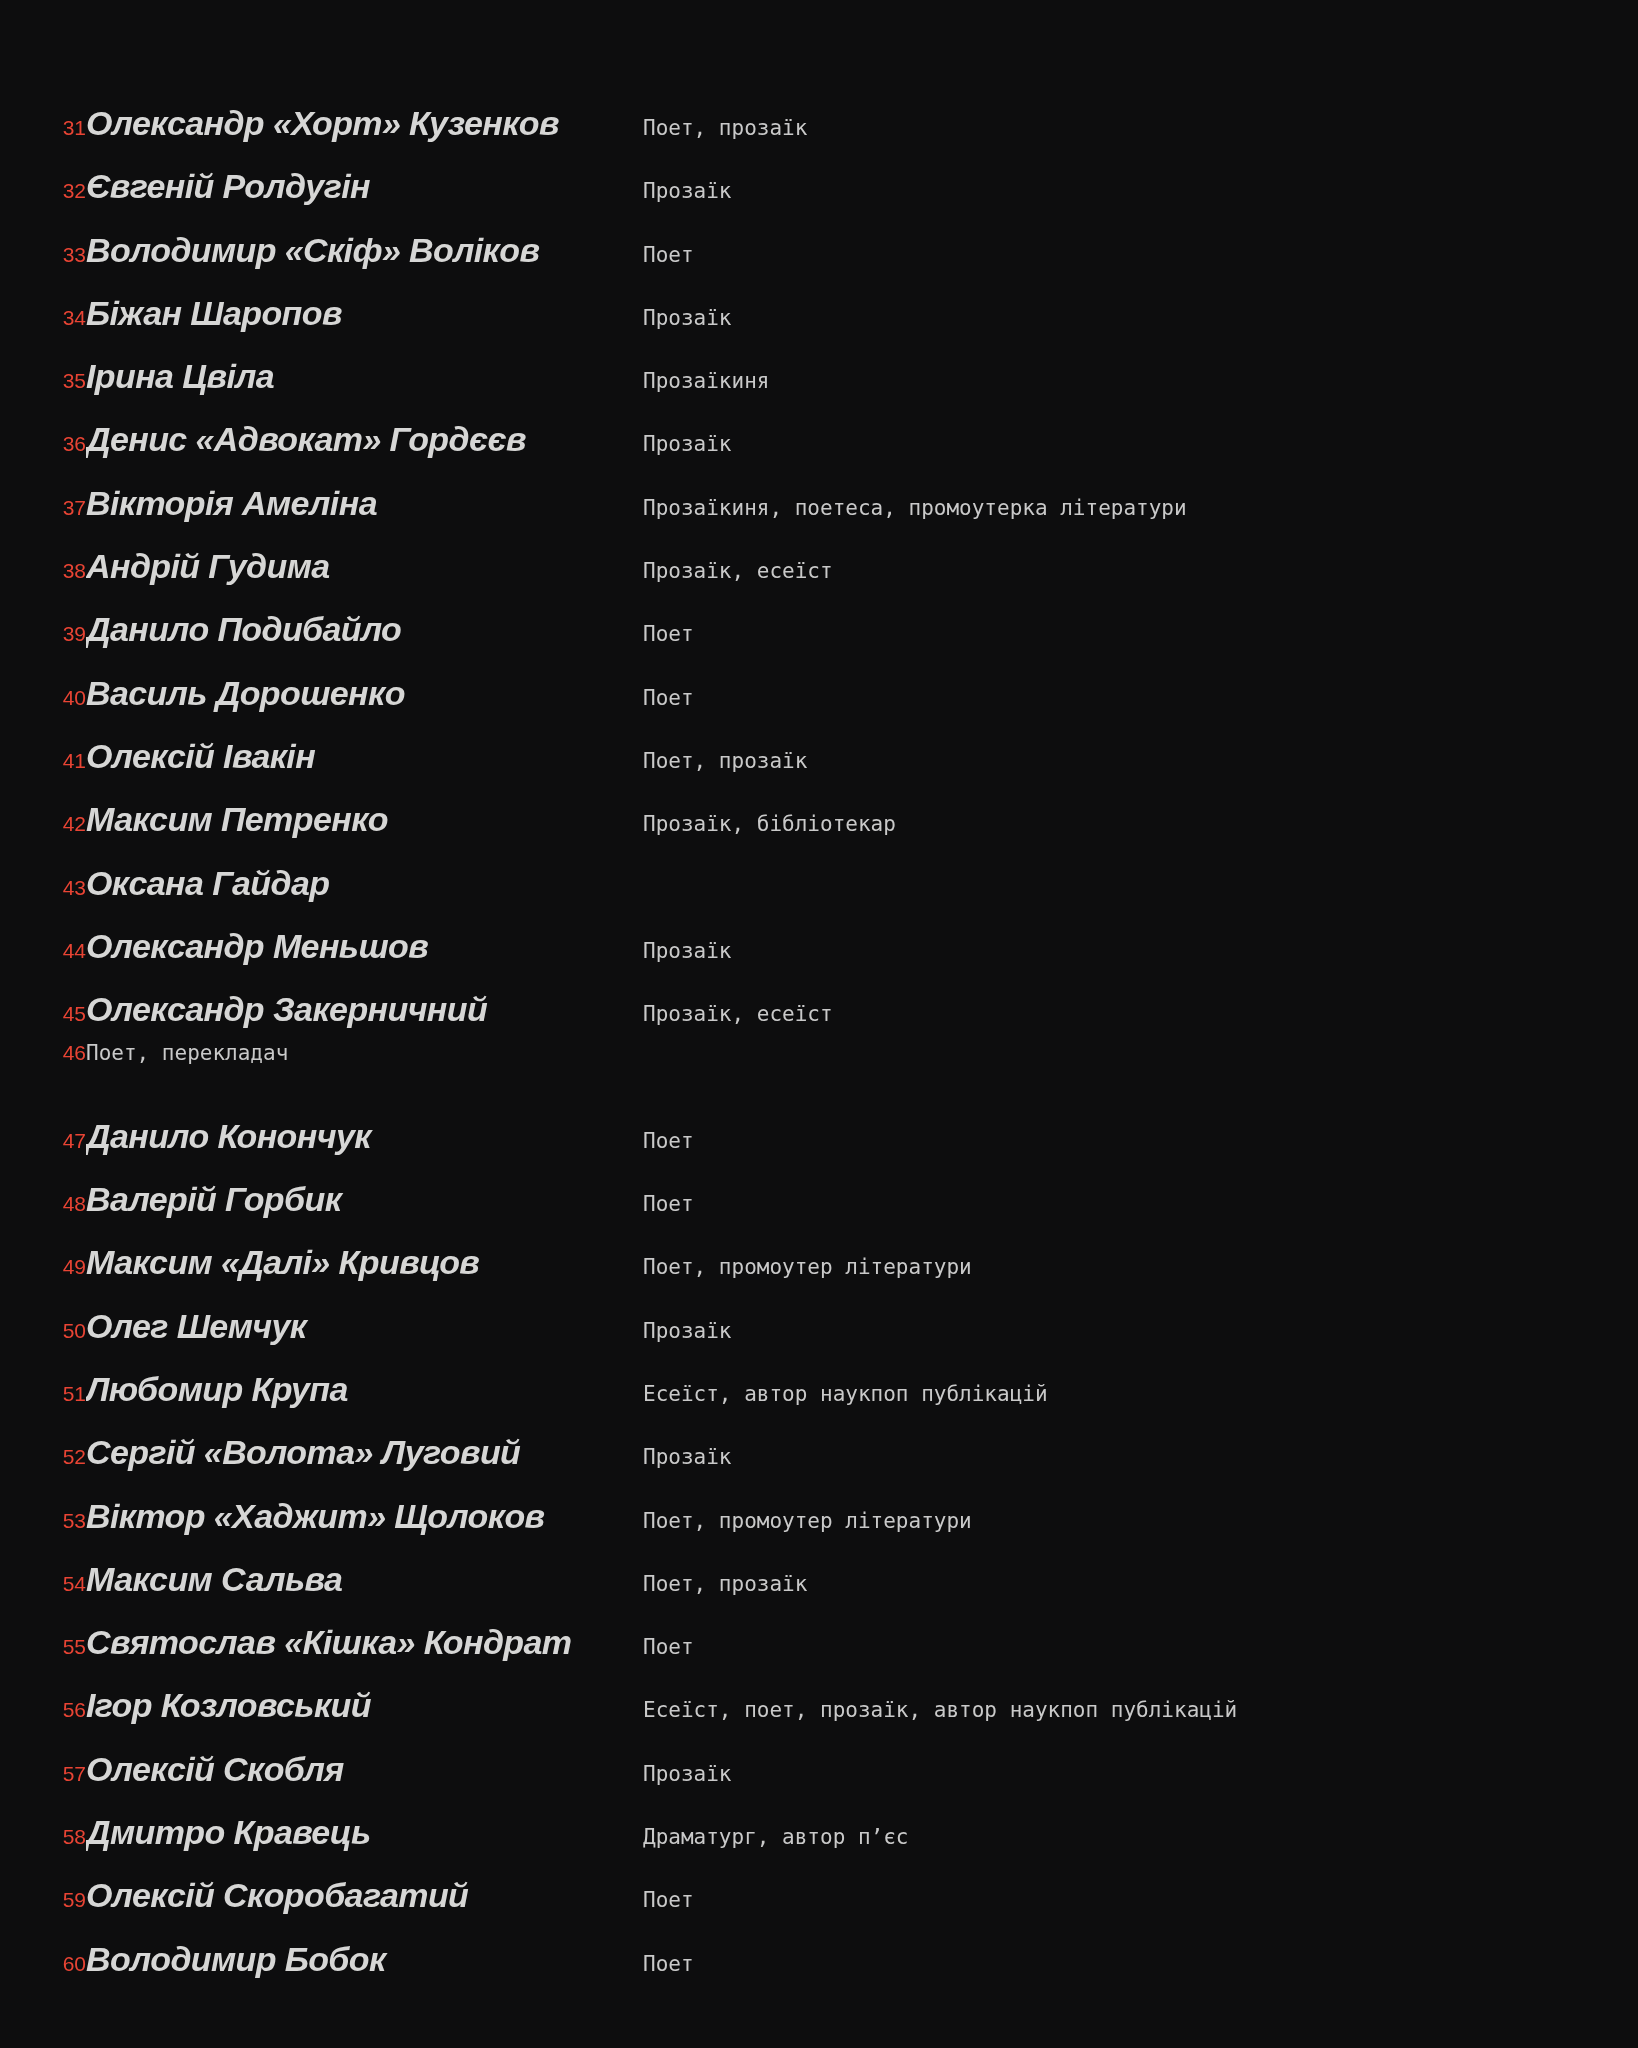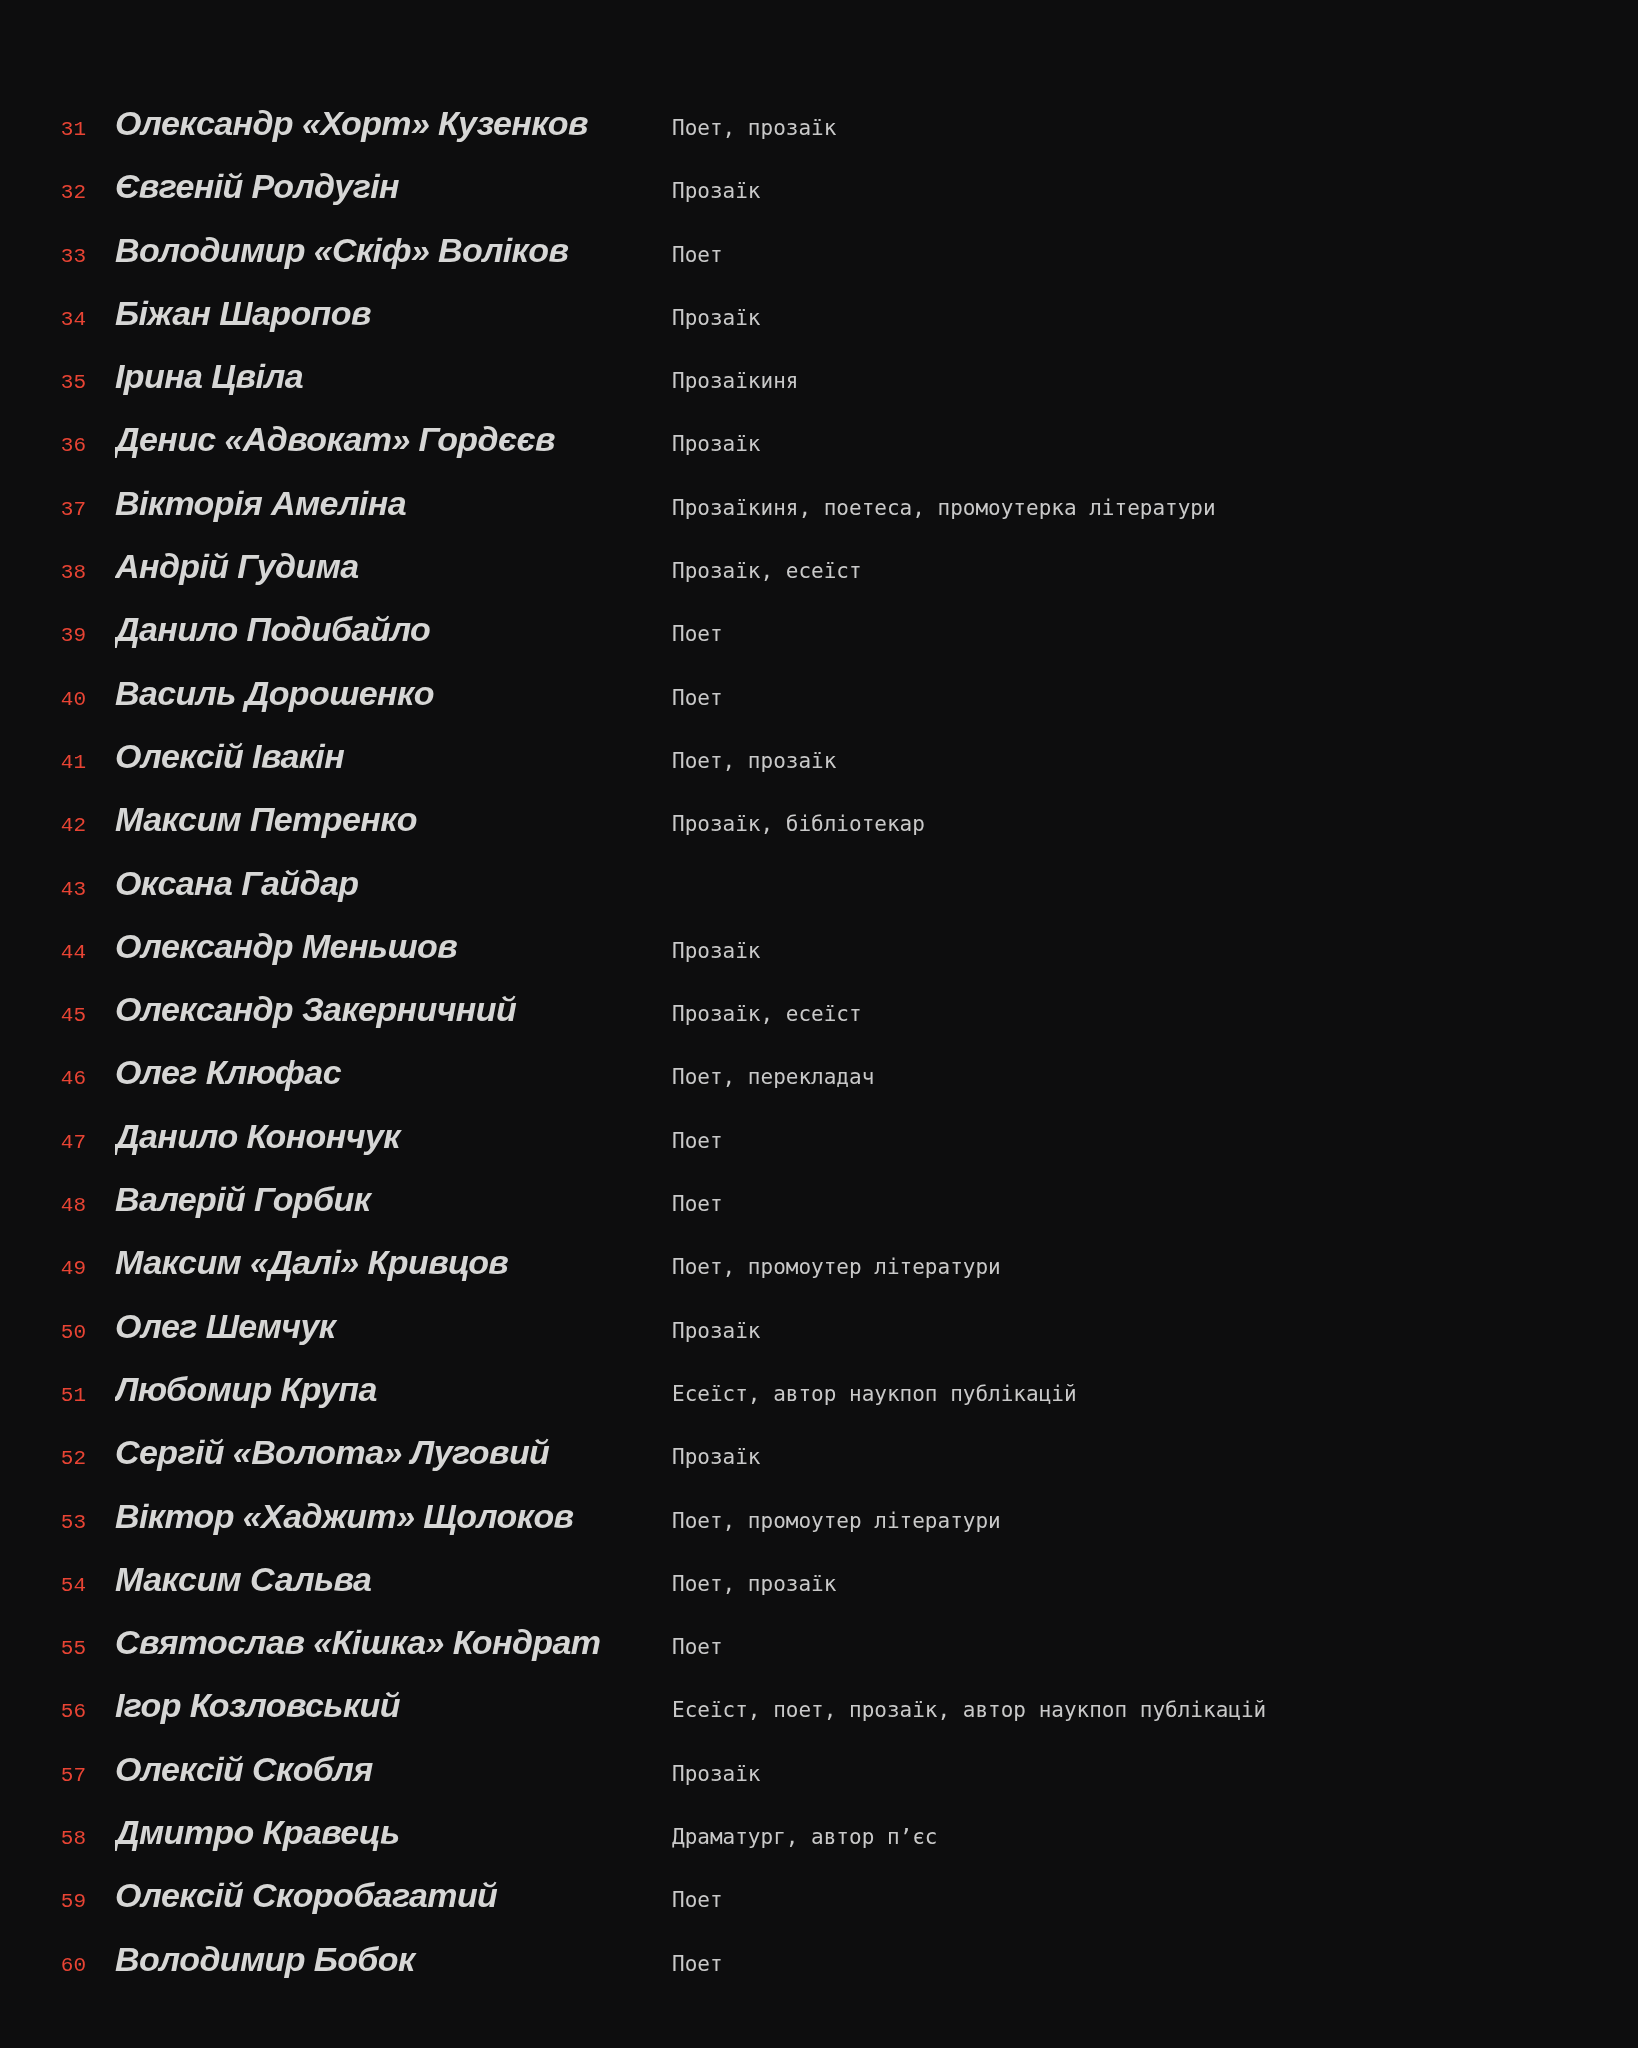--- a/index.html
+++ b/index.html
@@ -17,27 +17,26 @@
     margin: 0;
     padding: 0;
   }
   .row {
     display: flex;
     align-items: baseline;
     height: 63.3px;
     white-space: nowrap;
   }
   .num {
-    font-family: Liberation Mono, monospace;
+    font-family: Liberation Sans, sans-serif;
     font-size: 21px;
     color: var(--accent, #e84434);
     width: 34px;
     min-width: 34px;
     text-align: right;
-    margin-right: 29px;
   }
   .name {
     font-family: "Liberation Sans", sans-serif;
     font-weight: bold;
     font-size: 34px;
     letter-spacing: -0.6px;
     line-height: 63.3px;
     color: var(--name, #d6d6d5);
     width: 557px;
     min-width: 557px;
@@ -139,21 +138,20 @@
   </li>
 
   <li class="row">
     <span class="num">45</span>
     <span class="name">Олександр Закерничний</span>
     <span class="role">Прозаїк, есеїст</span>
   </li>
 
   <li class="row">
     <span class="num">46</span>
-    <span class="name">Олег Клюфас</span>
     <span class="role">Поет, перекладач</span>
   </li>
 
   <li class="row">
     <span class="num">47</span>
     <span class="name">Данило Конончук</span>
     <span class="role">Поет</span>
   </li>
 
   <li class="row">

